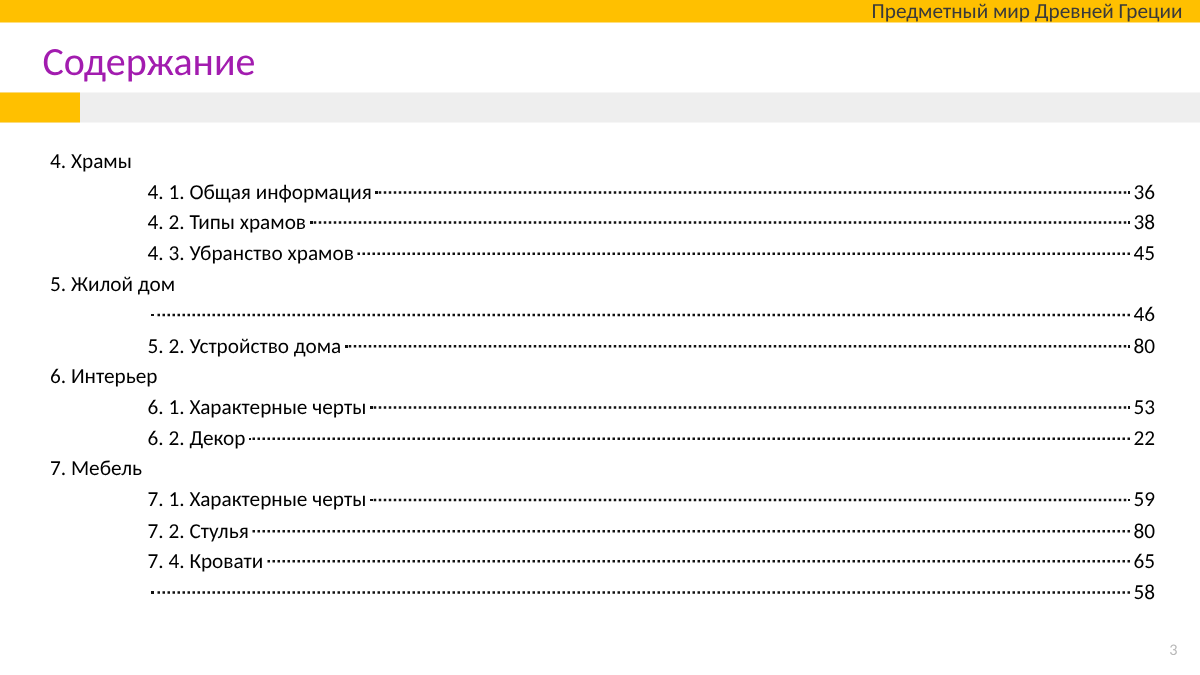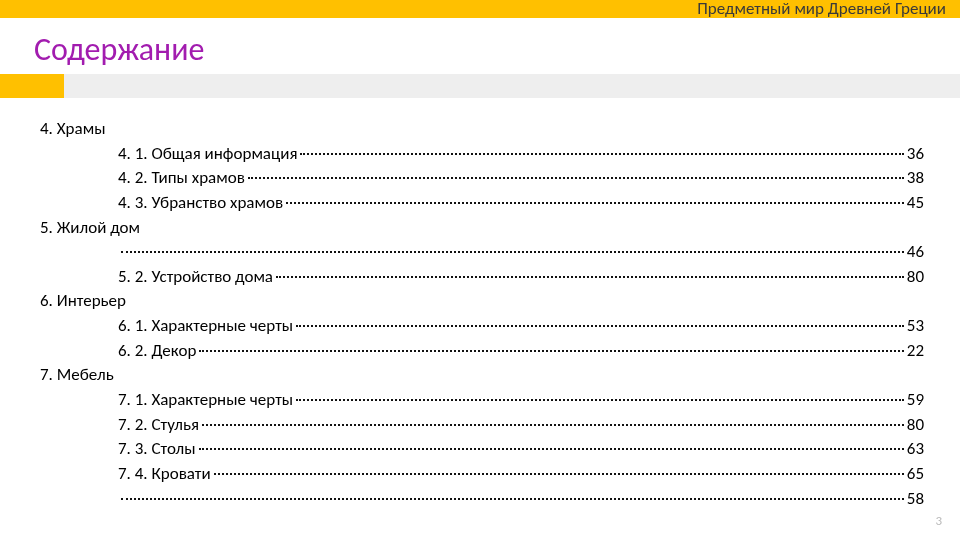--- a/index.html
+++ b/index.html
@@ -144,25 +144,20 @@
       <span class="toc-label">7. 1. Характерные черты</span>
       <span class="toc-leader"></span>
       <span class="toc-page">59</span>
     </div>
     <div class="toc-entry">
       <span class="toc-label">7. 2. Стулья</span>
       <span class="toc-leader"></span>
       <span class="toc-page">80</span>
     </div>
     <div class="toc-entry">
-      <span class="toc-label">7. 3. Столы</span>
-      <span class="toc-leader"></span>
-      <span class="toc-page">63</span>
-    </div>
-    <div class="toc-entry">
       <span class="toc-label">7. 4. Кровати</span>
       <span class="toc-leader"></span>
       <span class="toc-page">65</span>
     </div>
     <div class="toc-entry">
       <span class="toc-leader"></span>
       <span class="toc-page">58</span>
     </div>
   </div>
 

